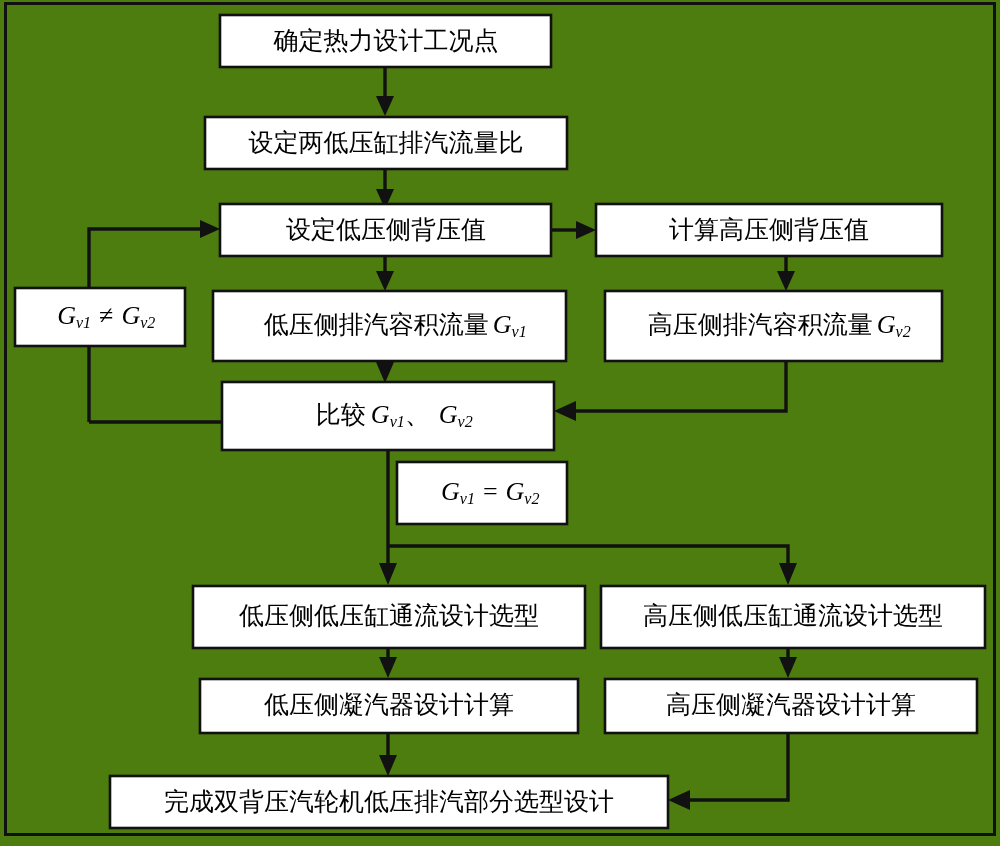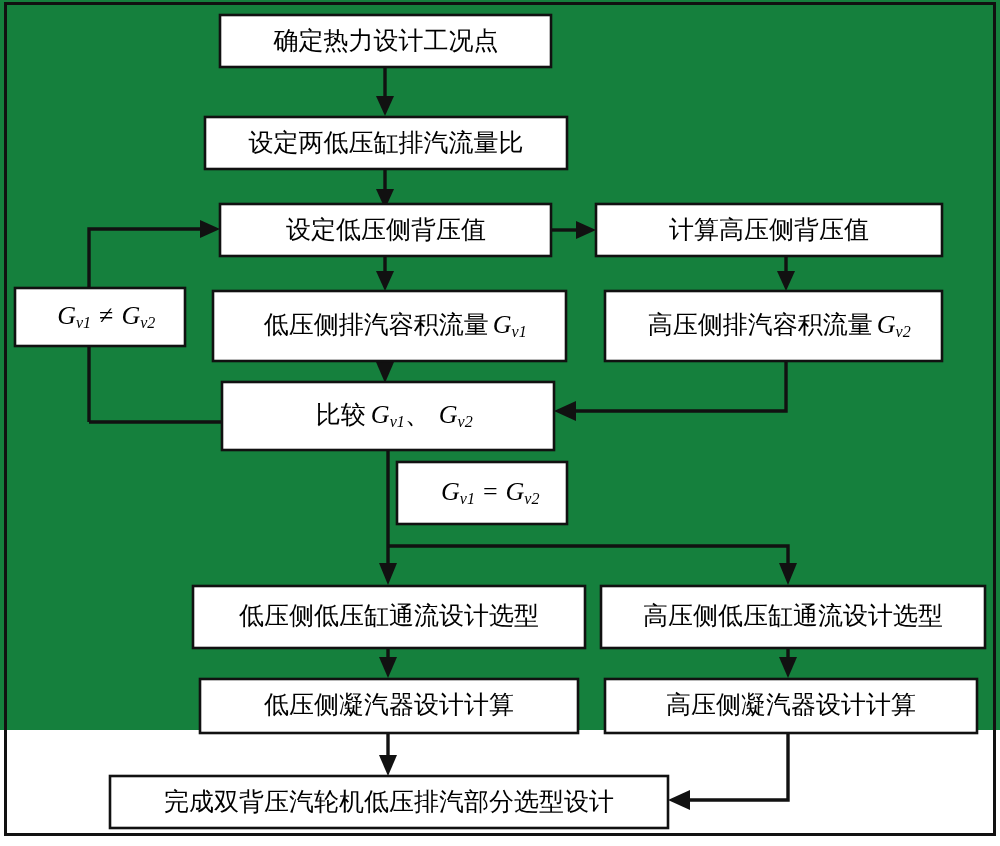--- a/index.html
+++ b/index.html
@@ -9,22 +9,22 @@
   }
   body {
     width: 1000px;
     height: 846px;
     font-family: "Liberation Serif", serif;
     overflow: hidden;
   }
   #flow-root {
     position: relative;
     width: 1000px;
-    height: 730px;
-    background: #15803d;
+    height: 846px;
+    background: #4d7c0f;
   }
   svg#flow-svg {
     display: block;
     width: 1000px;
     height: 846px;
   }
   .outer-frame {
     fill: none;
     stroke: #111111;
     stroke-width: 3;

